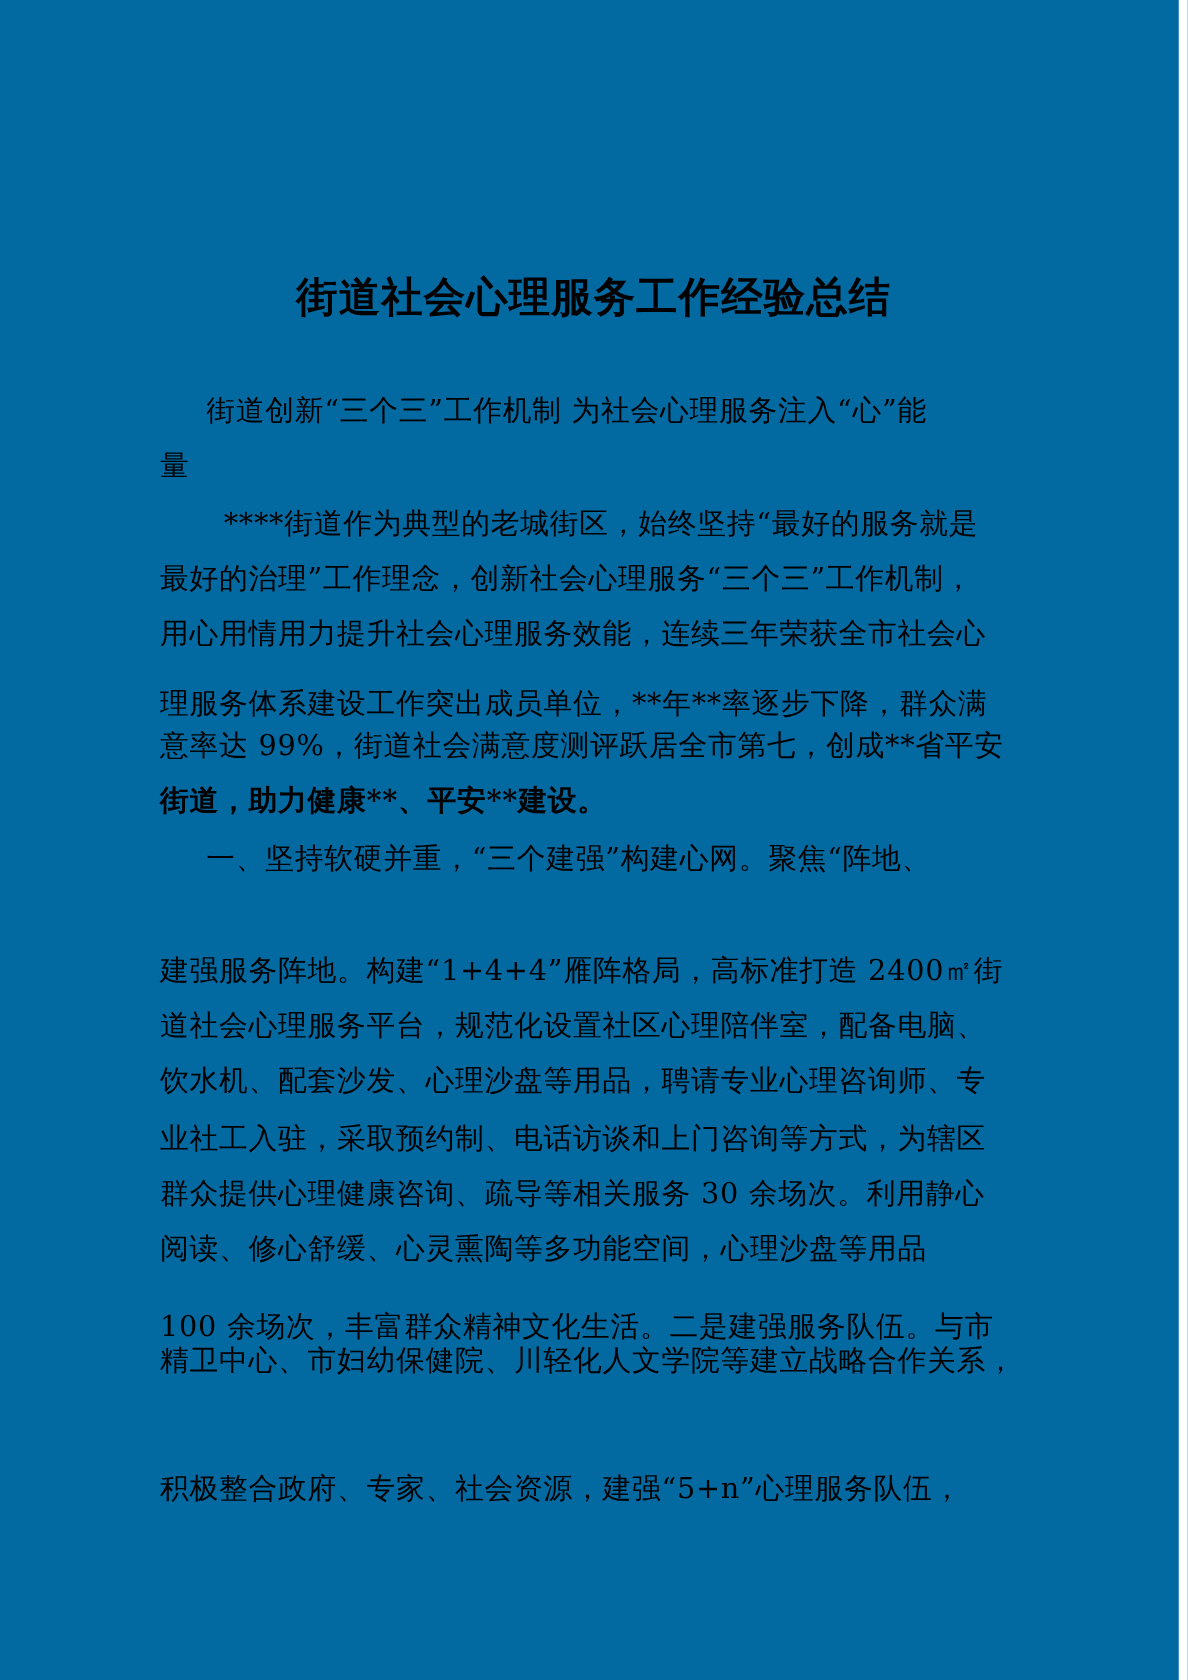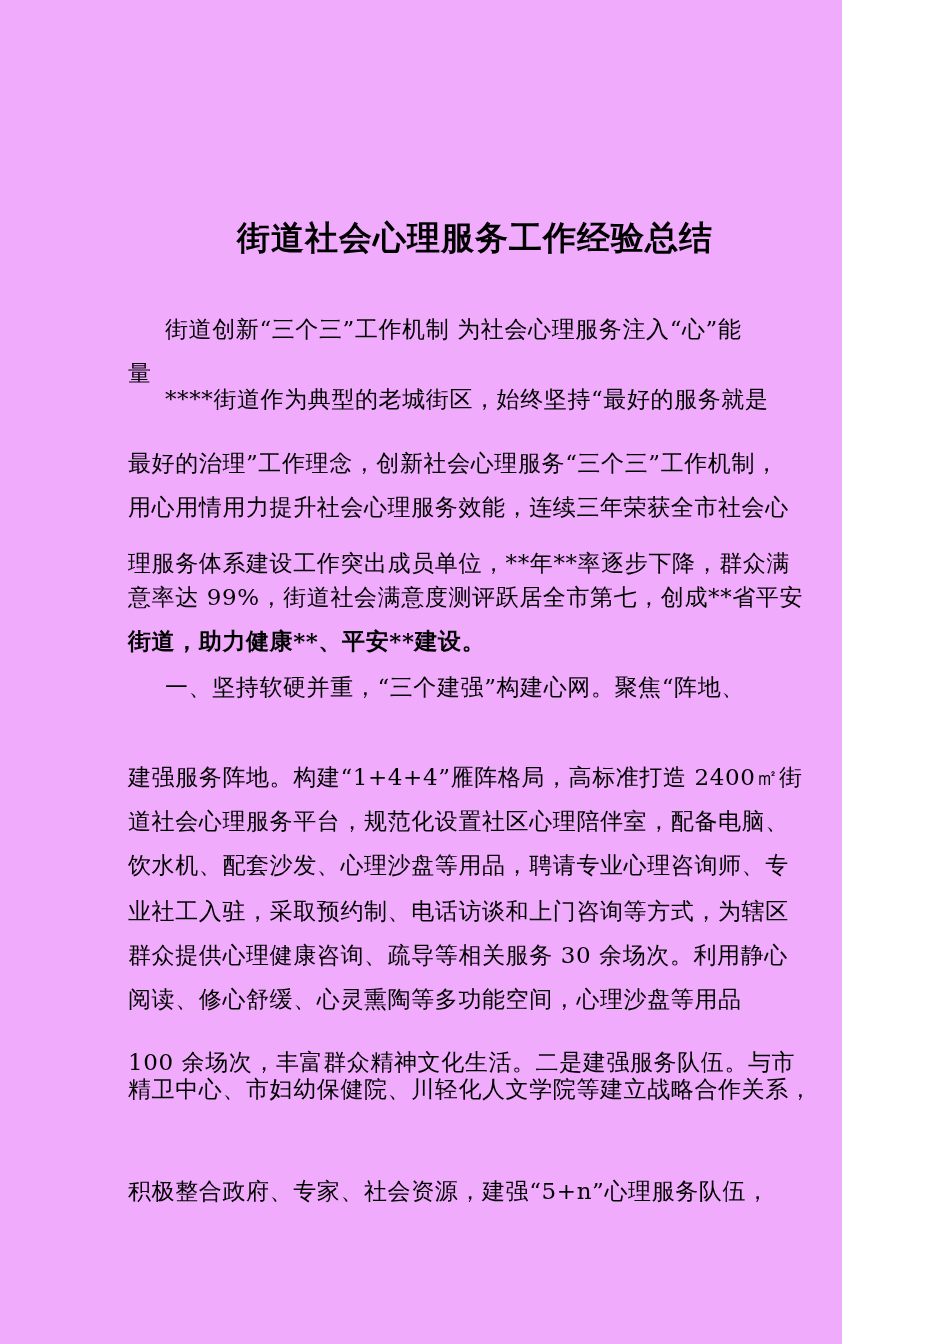--- a/index.html
+++ b/index.html
@@ -12,23 +12,23 @@
       height: 1344px;
       position: relative;
       overflow: hidden;
       color: #000000;
       font-family: "DejaVu Serif", "Liberation Serif", serif;
     }
     .page {
       position: absolute;
       left: 0;
       top: 0;
-      width: 842px;
+      width: 943px;
       height: 1344px;
-      background: #f0abfc;
+      background: #0369a1;
     }
     .title {
       position: absolute;
       left: 0;
       top: 214px;
       width: 950px;
       text-align: center;
       font-family: "DejaVu Sans", "Liberation Sans", sans-serif;
       font-weight: bold;
       font-size: 33px;
@@ -49,21 +49,21 @@
   </style>
 </head>
 <body>
 
 <div class="page">
   <div class="title">街道社会心理服务工作经验总结</div>
 
   <div class="line indent" style="top:314px;">街道创新“三个三”工作机制 为社会心理服务注入“心”能</div>
   <div class="line" style="top:358px;">量</div>
 
-  <div class="line indent" style="top:384px;">****街道作为典型的老城街区，始终坚持“最好的服务就是</div>
+  <div class="line indent" style="top:404px;margin-left:14px;">****街道作为典型的老城街区，始终坚持“最好的服务就是</div>
   <div class="line" style="top:448px;">最好的治理”工作理念，创新社会心理服务“三个三”工作机制，</div>
   <div class="line" style="top:492px;">用心用情用力提升社会心理服务效能，连续三年荣获全市社会心</div>
   <div class="line" style="top:548px;text-align:right;">理服务体系建设工作突出成员单位，**年**率逐步下降，群众满</div>
   <div class="line" style="top:582px;">意率达 99%，街道社会满意度测评跃居全市第七，创成**省平安</div>
   <div class="line" style="top:626px;font-weight:bold;">街道，助力健康**、平安**建设。</div>
 
   <div class="line indent" style="top:672px;">一、坚持软硬并重，“三个建强”构建心网。聚焦“阵地、</div>
   <div class="line" style="top:762px;">建强服务阵地。构建“1+4+4”雁阵格局，高标准打造 2400㎡街</div>
   <div class="line" style="top:806px;">道社会心理服务平台，规范化设置社区心理陪伴室，配备电脑、</div>
   <div class="line" style="top:850px;">饮水机、配套沙发、心理沙盘等用品，聘请专业心理咨询师、专</div>

